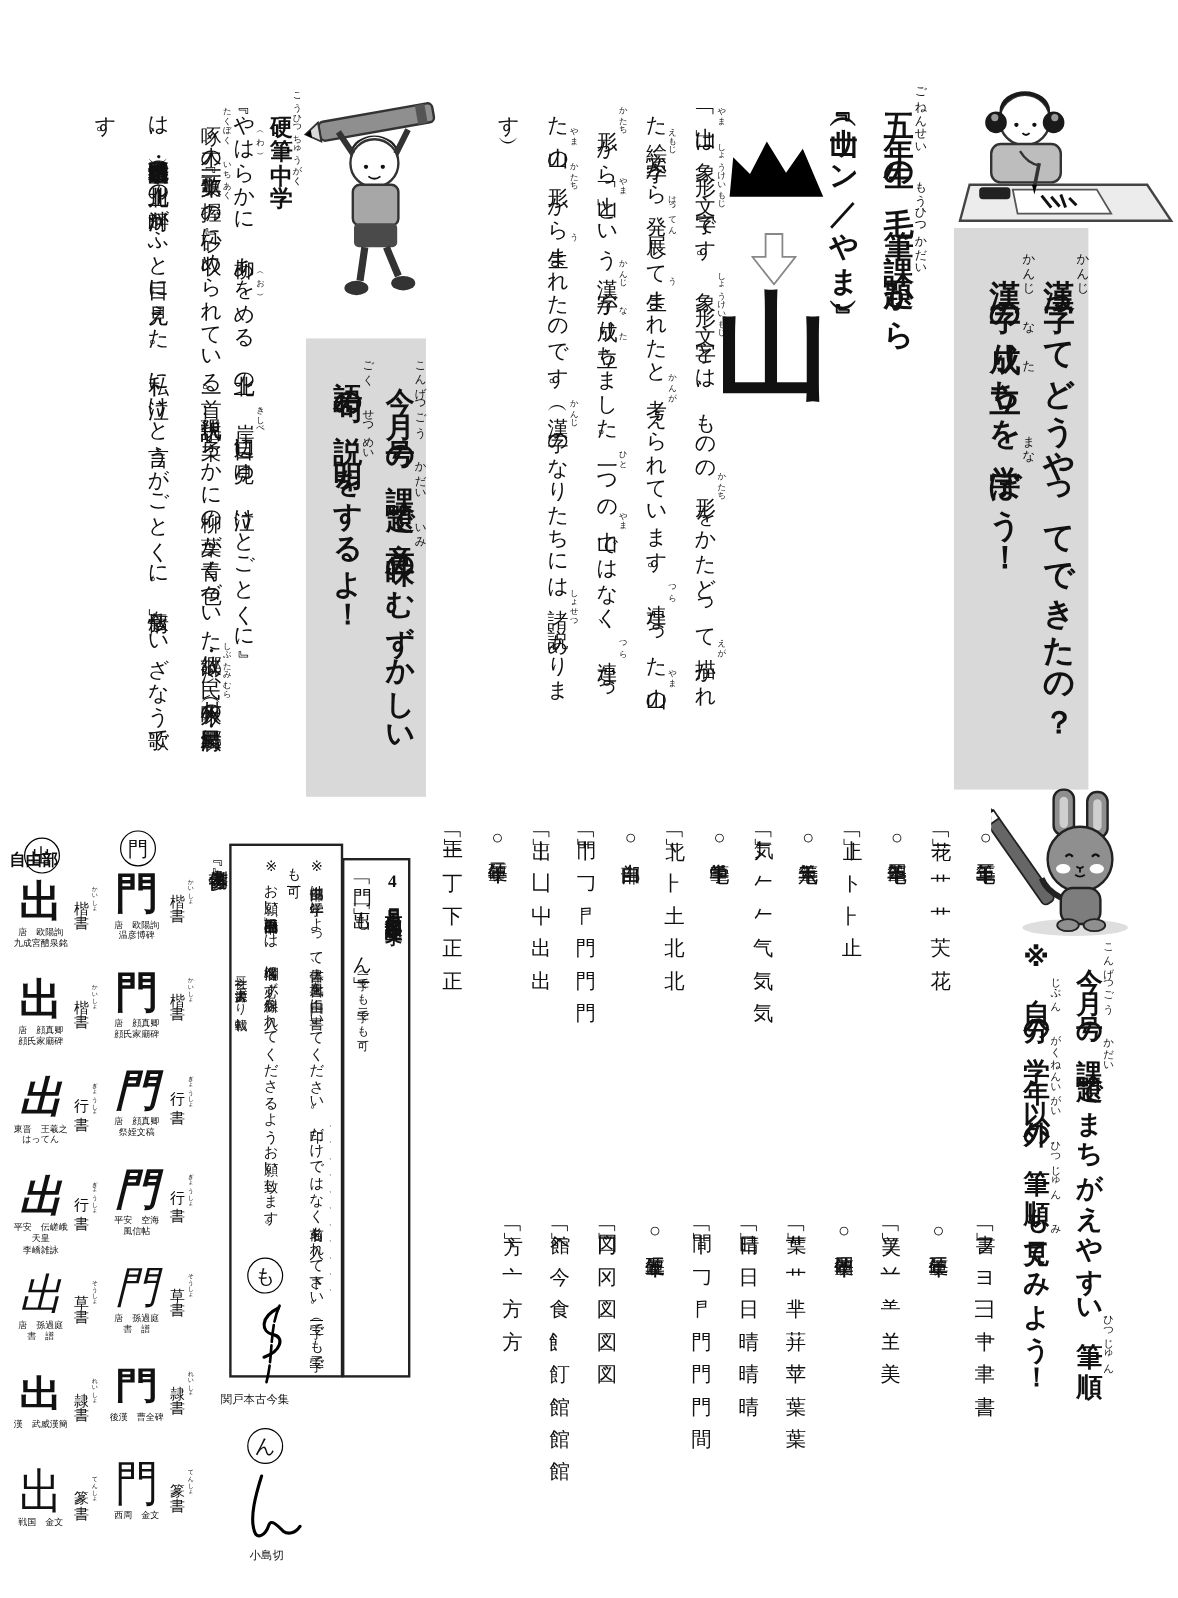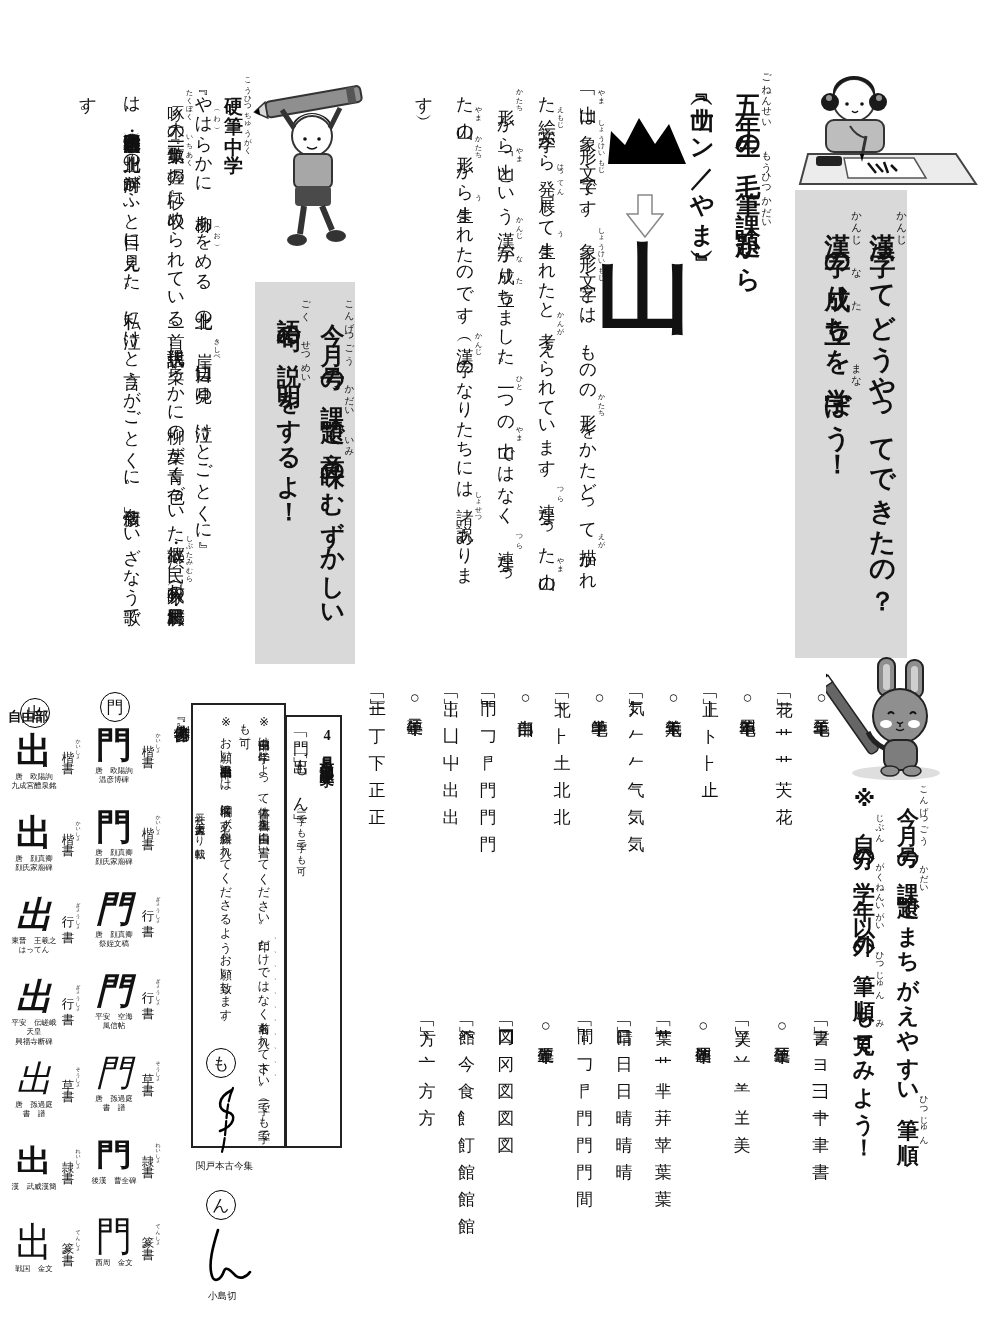--- a/index.html
+++ b/index.html
@@ -349,21 +349,21 @@
   <div class="abs notesbox">
     <div class="notecol"><span>※自由部は学年によって書体、書風を自由に書いてください。</span><span class="emph">印だけではなく名前も入れて下さい。</span><span>（一字でも二字でも可）</span></div>
     <div class="notecol"><span>※お願い「自由部」不出品者には、名簿欄に必ず斜線を入れてくださるようお願い致します。</span></div>
   </div>
 
   <div class="abs circle" style="left:206px;top:1048px;">も</div>
   <svg class="abs" style="left:202px;top:1086px;" width="46" height="70" viewBox="0 0 46 70">
     <path d="M30,4 C14,12 16,24 25,26 C36,28 32,40 18,45" fill="none" stroke="#000" stroke-width="2.6" stroke-linecap="round"></path>
     <path d="M31,2 C22,22 26,44 20,66" fill="none" stroke="#000" stroke-width="2.2" stroke-linecap="round" stroke-dasharray="14 3"></path>
   </svg>
-  <div class="abs kanaLabel" style="left:196px;top:1160px;">関戸本古今集</div>
+  <div class="abs kanaLabel" style="left:184px;top:1160px;">関戸本古今集</div>
   <div class="abs circle" style="left:206px;top:1190px;">ん</div>
   <svg class="abs" style="left:198px;top:1226px;" width="54" height="60" viewBox="0 0 54 60">
     <path d="M20,4 C15,20 10,38 14,50 C16,57 23,54 26,45 C28,40 32,44 38,50 C42,53 48,52 52,46" fill="none" stroke="#000" stroke-width="2.6" stroke-linecap="round"></path>
   </svg>
   <div class="abs kanaLabel" style="left:208px;top:1290px;">小島切</div>
 
   <div class="abs jiyubu">自由部</div>
   <div class="abs vtext refheader">『参考書体例』</div>
   <div class="abs vtext refsource">二玄社　大書源より転載</div>
   <div class="abs refblock mon">
@@ -446,21 +446,21 @@
           <div class="refchar st2">出</div>
           <div class="refattr">東晋　王羲之
 はってん</div>
         </div>
         <div class="reflabel"><ruby>行書<rt>ぎょうしょ</rt></ruby></div>
       </div>
       <div class="refrow">
         <div class="refsample">
           <div class="refchar st3">出</div>
           <div class="refattr">平安　伝嵯峨天皇
-興福寺断碑</div>
+李嶠雑詠</div>
         </div>
         <div class="reflabel"><ruby>行書<rt>ぎょうしょ</rt></ruby></div>
       </div>
       <div class="refrow">
         <div class="refsample">
           <div class="refchar st4">出</div>
           <div class="refattr">唐　孫過庭
 書　譜</div>
         </div>
         <div class="reflabel"><ruby>草書<rt>そうしょ</rt></ruby></div>

